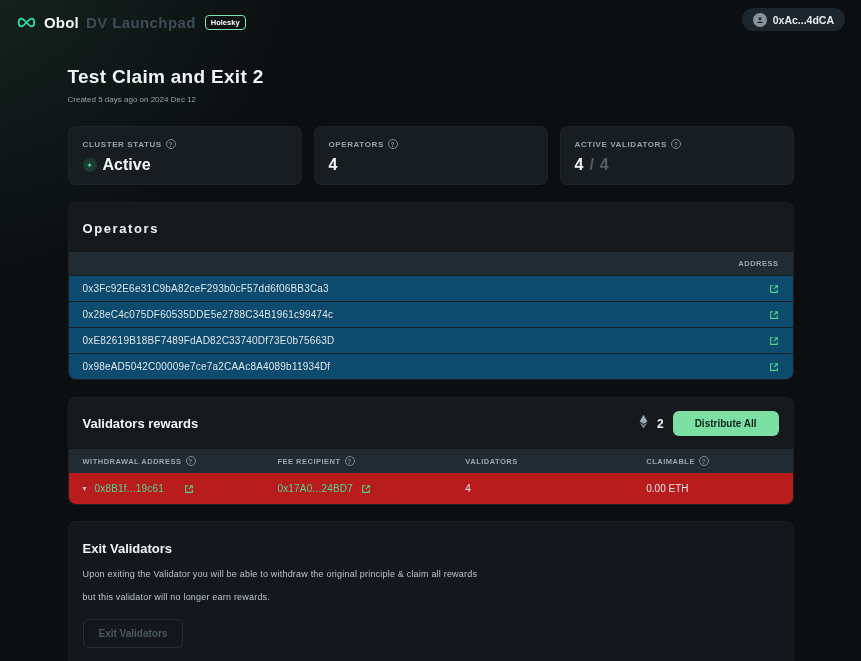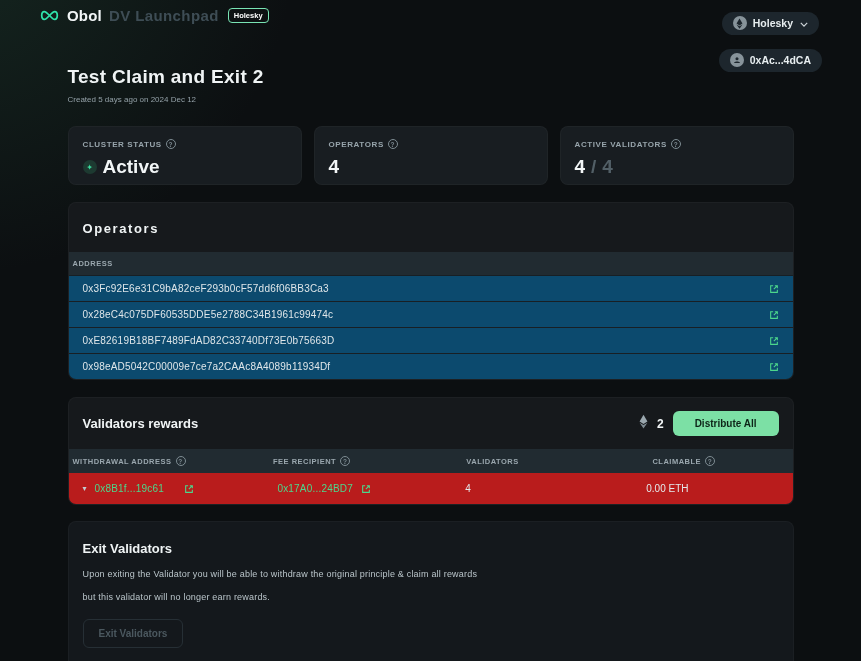--- a/index.html
+++ b/index.html
@@ -13,22 +13,22 @@
   }
   body::before{
     content:"";
     position:absolute; inset:0;
     background:radial-gradient(circle at -5% -10%, rgba(36,78,58,.38), transparent 340px);
     pointer-events:none;
   }
 
   
   .header{
-    height:31px; display:flex; align-items:center;
-    padding:0 39px; position:relative; z-index:2;
+    height:31px; display:flex; align-items:flex-end;
+    padding:0 16px; position:relative; z-index:2;
   }
   .brand{ display:flex; align-items:center; gap:7px; cursor:pointer; }
   .logo-svg{ display:block; }
   .brand-name{ font-size:15px; font-weight:bold; color:#f2f6f7; letter-spacing:.2px;}
   .brand-product{ font-size:15px; font-weight:bold; color:#3e4d55; letter-spacing:.4px;}
   .net-badge{
     border:1px solid #79e4b4; border-radius:4px;
     font-size:7.5px; font-weight:bold; color:#fff;
     padding:2px 5px; margin-left:2px;
   }
@@ -55,21 +55,21 @@
 
   
   .stats-row{ display:flex; gap:12px; margin-top:22px; }
   .stat-card{
     flex:1; background:#181d21; border:1px solid rgba(255,255,255,.03);
     border-radius:8px; height:59px; padding:12px 14px;
   }
   .stat-label{ font-size:8px; font-weight:bold; letter-spacing:.6px; color:#97a4ab;
     display:flex; align-items:center; gap:4px; text-transform:uppercase;}
   .stat-value-row{ margin-top:7px; display:flex; align-items:center; gap:6px;
-    font-size:19px; font-weight:bold; color:#f2f6f7;}
+    font-size:16px; font-weight:bold; color:#f2f6f7;}
   .stat-sep,.stat-total{ color:#525f66; font-weight:bold;}
   .help{
     width:10px; height:10px; border:1px solid #7d8b92; border-radius:50%;
     display:inline-flex; align-items:center; justify-content:center;
     color:#7d8b92; cursor:pointer; flex:0 0 auto;
   }
   .help::after{ content:"?"; font-size:6.5px; font-weight:bold; }
   .status-ic{
     width:14px; height:14px; border-radius:50%; background:#1d3a31;
     display:inline-flex; align-items:center; justify-content:center;
@@ -78,23 +78,24 @@
 
   
   .card{
     background:#16191c; border:1px solid rgba(255,255,255,.03);
     border-radius:8px; margin-top:17px; overflow:hidden;
   }
   .section-title{ font-size:13px; font-weight:bold; color:#f0f4f5; }
   .ls{ letter-spacing:1.6px; }
   .card-head{ padding:16px 14px 15px; }
   .thead{
-    background:#212b31; padding:7px 4px;
+    background:#212b31; padding:7px 14px;
     font-size:7.5px; font-weight:bold; letter-spacing:.5px; color:#9aa7ae;
     text-transform:uppercase;
+    text-align:right;
   }
   .op-row{
     background:#0c4a6e; padding:0 14px; height:26px;
     display:flex; align-items:center; justify-content:space-between;
     border-top:1px solid #181f24;
   }
   .op-row:first-of-type{ border-top:none; }
   .op-addr{ font-size:10px; color:#dfe6e9; letter-spacing:.2px;}
   .ext-link{ display:inline-flex; cursor:pointer; }
 

